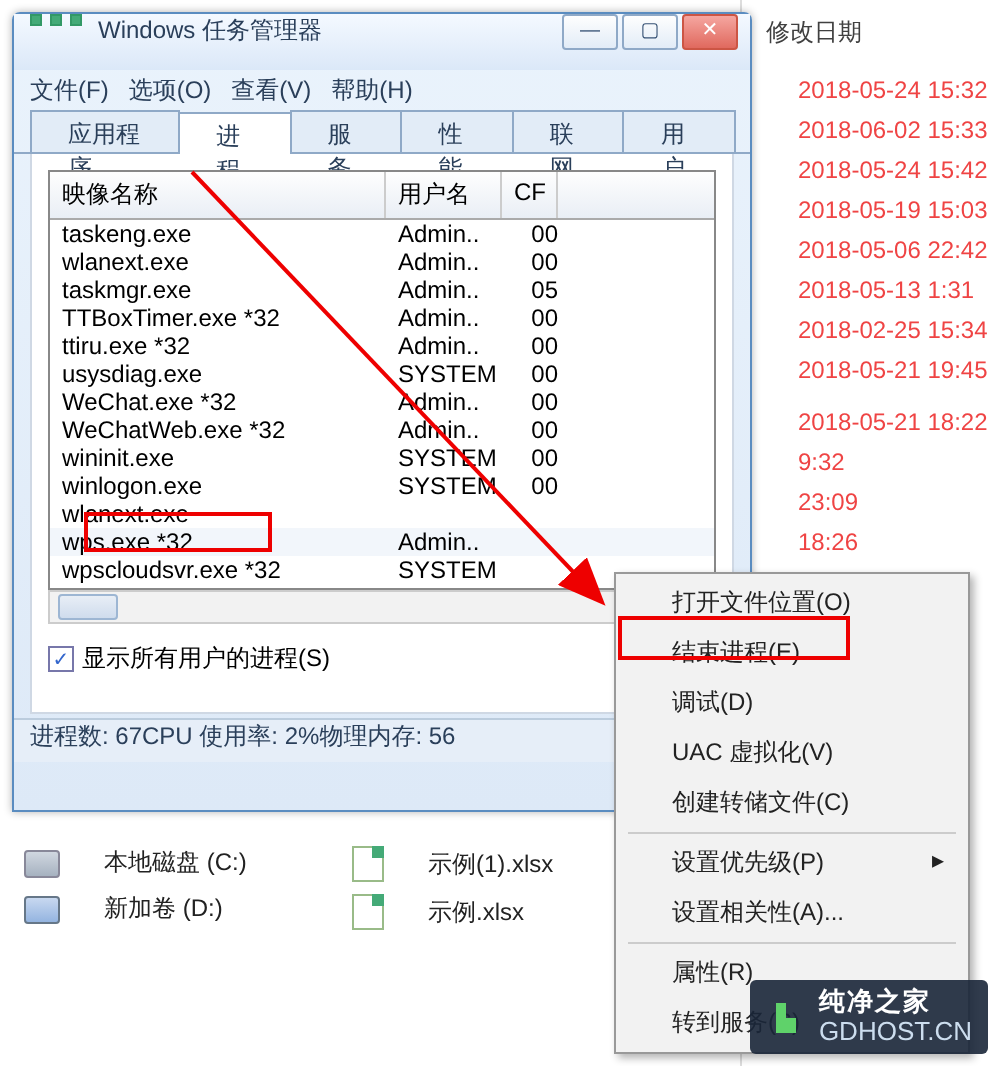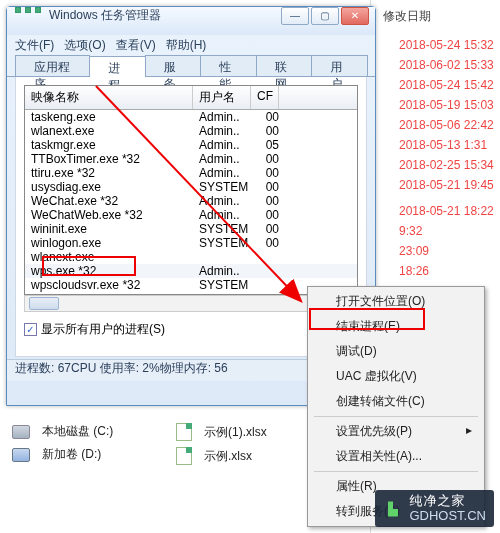--- a/index.html
+++ b/index.html
@@ -35,34 +35,34 @@
 .chk-row{display:flex;align-items:center;gap:4px;margin-top:6px}
 .chk{width:13px;height:13px;border:1px solid #77a;background:#fff;display:flex;align-items:center;justify-content:center;font-size:10px;color:#36c}
 .btn{border:1px solid #8fa9c7;background:linear-gradient(#fefefe,#e2ecf7);padding:2px 8px;border-radius:3px;margin-left:auto;cursor:pointer}
 .tm-status{height:22px;background:#e6eef8;border-top:1px solid #bcd;display:flex;padding:0 8px;color:#2a3f5a;font-size:11px}
 .ctxmenu{position:absolute;left:307px;top:286px;width:178px;background:#f2f2f2;border:1px solid #999;box-shadow:2px 2px 4px rgba(0,0,0,.3);padding:2px;z-index:60}
 .ci{padding:4px 10px 4px 26px;color:#222;cursor:pointer;white-space:nowrap}
 .csep{height:1px;background:#ccc;margin:2px 4px}
 .hl-box2{position:absolute;border:2px solid #e00;left:309px;top:308px;width:116px;height:22px;z-index:70;pointer-events:none}
 .arrow-svg{position:absolute;left:0;top:0;pointer-events:none;z-index:55}
 .explorer{position:absolute;left:8px;top:420px;width:370px}
-.ex-item{display:flex;align-items:center;gap:12px;padding:3px 4px;color:#222}
+.ex-item{display:flex;align-items:center;gap:22px;padding:3px 4px;color:#222}
 .ex-icon{width:18px;height:14px;border-radius:2px}
 .disk{background:linear-gradient(#d0d7e0,#a6b2c0);border:1px solid #889}
 .vol{background:linear-gradient(#c8d8f0,#94b4e0);border:1px solid #678}
 .net{background:#fff;border:1px solid #9ab;position:relative}
 .net::after{content:"";position:absolute;left:2px;top:3px;width:10px;height:6px;border:1px solid #58c}
 .file-ico{width:16px;height:18px;background:#fff;border:1px solid #9b8;position:relative}
 .file-ico.x::before{content:"";position:absolute;right:-1px;top:-1px;width:6px;height:6px;background:#4a7}
 .folder-ico{width:18px;height:14px;background:linear-gradient(#ffe9a6,#f3c94f);border:1px solid #caa030;border-radius:2px}
 .watermark{position:absolute;right:6px;bottom:6px;display:flex;align-items:center;gap:6px;color:#fff;background:rgba(25,38,56,.9);padding:4px 8px;border-radius:3px;z-index:80}
 .wm-logo{width:20px;height:20px;position:relative}
 .wm-logo svg{width:20px;height:20px}
 .wm-text{line-height:1.1}
-.wm-text .l1{font-size:13px;font-weight:normal;letter-spacing:1px}
+.wm-text .l1{font-size:13px;font-weight:bold;letter-spacing:1px}
 .wm-text .l2{font-size:13px;color:#cde}
 </style>
 </head>
 <body>
 
 <div class="bg-pane">
   <div class="bg-header">修改日期</div>
   <div>
     <div class="bg-item">2018-05-24 15:32</div>
     <div class="bg-item">2018-06-02 15:33</div>

